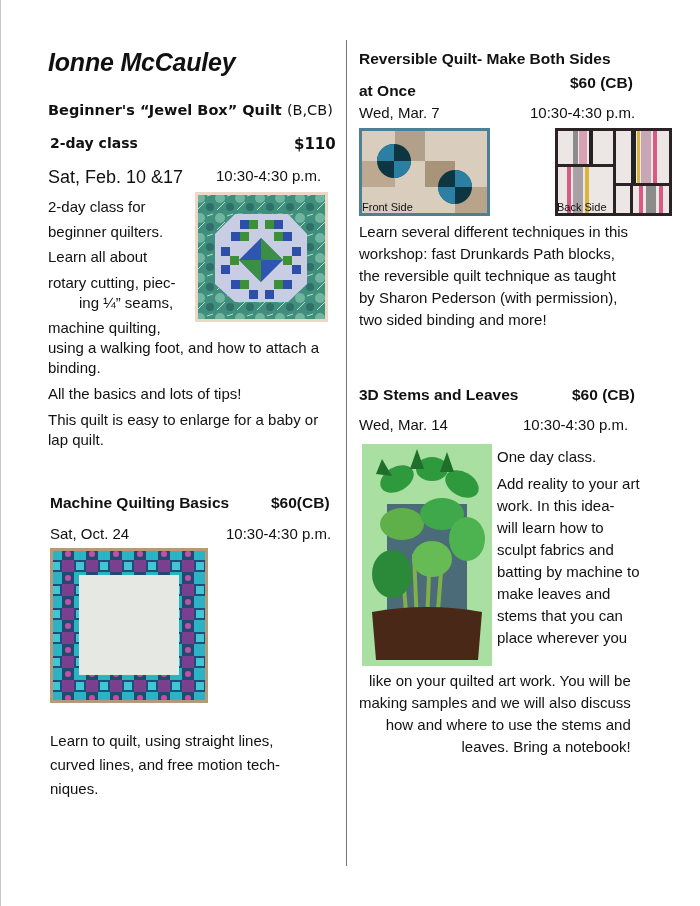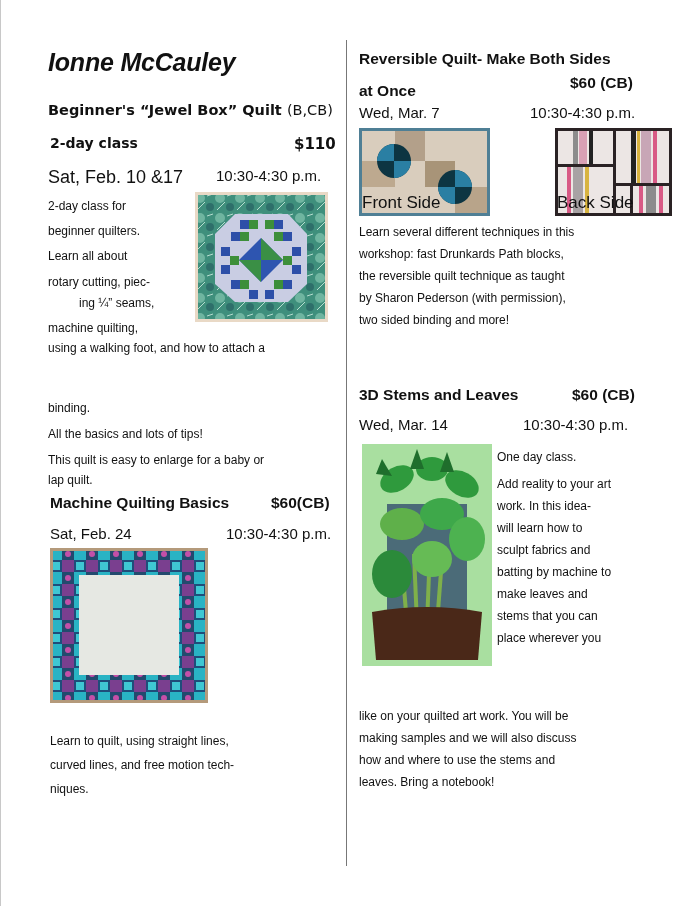--- a/index.html
+++ b/index.html
@@ -3,24 +3,24 @@
 <meta charset="utf-8">
 <style>
   html, body { margin: 0; padding: 0; background: #ffffff; }
   body { width: 700px; height: 906px; position: relative; overflow: hidden;
          font-family: "Liberation Sans", sans-serif; color: #111; }
   .page-edge { position: absolute; left: 0; top: 0; width: 1px; height: 906px; background: #c8c8c8; }
   .divider { position: absolute; left: 346px; top: 40px; width: 1px; height: 826px; background: #777; }
   .abs { position: absolute; white-space: nowrap; }
   .author { left: 48px; top: 48px; font-size: 25px; font-weight: bold; font-style: italic; letter-spacing: -0.2px; }
   .calibri-b { font-family: "DejaVu Sans", sans-serif; font-weight: bold; font-size: 14px; }
-  .body15 { font-size: 12px; line-height: 22px; }
+  .body15 { font-size: 15px; line-height: 22px; }
   .bold15 { font-size: 15.5px; font-weight: bold; }
   .img { position: absolute; overflow: hidden; }
-  .caption { position: absolute; font-size: 17px; color: #111; bottom: 3px; }
+  .caption { position: absolute; font-size: 11px; color: #111; bottom: 3px; }
   p { margin: 0; }
 </style>
 </head>
 <body>
 
 <div class="page-edge"></div>
 <div class="divider"></div>
 
 <div class="abs author">Ionne McCauley</div>
 
@@ -31,21 +31,21 @@
 <div class="abs" style="left:216px; top:167px; font-size:15px;">10:30-4:30 p.m.</div>
 
 <div class="abs body15" style="left:48px; top:194px; line-height:25px;">
   <p>2-day class for</p>
   <p>beginner quilters.</p>
   <p>Learn all about</p>
   <p style="margin-top:3px; line-height:21px;">rotary cutting, piec-</p>
   <p style="line-height:20px;margin-left:31px;">ing ¼” seams,</p>
   <p style="margin-top:5px; line-height:20px;">machine quilting,</p>
   <p style="line-height:20px;">using a walking foot, and how to attach a</p>
-  <p style="line-height:20px;margin-top:40px;">binding.</p>
+  <p style="line-height:20px;">binding.</p>
   <p style="margin-top:6px; line-height:20px;">All the basics and lots of tips!</p>
   <p style="margin-top:6px; line-height:20px;">This quilt is easy to enlarge for a baby or</p>
   <p style="line-height:20px;">lap quilt.</p>
 </div>
 
 <div class="img" style="left:195px; top:192px; width:133px; height:130px;">
   <svg width="133" height="130" viewBox="0 0 133 130">
     <rect x="0" y="0" width="133" height="130" fill="#e9d9c6"></rect>
     <rect x="3" y="3" width="127" height="124" fill="#4f9a86"></rect>
     <rect x="3" y="3" width="127" height="124" fill="url(#batik)"></rect>
@@ -83,21 +83,21 @@
         <rect x="79" y="88" width="9" height="9"></rect>
     </g>
     <polygon points="66,46 88,68 66,90 44,68" fill="#2e55b0"></polygon>
     <polygon points="66,46 88,68 66,68" fill="#3a8f45"></polygon>
     <polygon points="44,68 66,90 66,68" fill="#3a8f45"></polygon>
   </svg>
 </div>
 
 <div class="abs bold15" style="left:50px; top:494px;">Machine Quilting Basics</div>
 <div class="abs bold15" style="left:271px; top:494px;">$60(CB)</div>
-<div class="abs" style="left:50px; top:525px; font-size:15px;">Sat, Feb. 24</div>
+<div class="abs" style="left:50px; top:525px; font-size:15px;">Sat, Oct. 24</div>
 <div class="abs" style="left:226px; top:525px; font-size:15px;">10:30-4:30 p.m.</div>
 
 <div class="img" style="left:50px; top:548px; width:158px; height:155px;">
   <svg width="158" height="155" viewBox="0 0 158 155">
     <defs>
       <pattern id="squares" width="24" height="24" patternUnits="userSpaceOnUse">
         <rect width="24" height="24" fill="#1f4d7a"></rect>
         <rect x="0" y="0" width="12" height="12" fill="#29b3c4"></rect>
         <rect x="12" y="12" width="12" height="12" fill="#7a3f8f"></rect>
         <rect x="12" y="0" width="12" height="12" fill="#234a6e"></rect>
@@ -212,18 +212,18 @@
 <div class="abs body15" style="left:497px; top:473px; line-height:22px;">
   <p>Add reality to your art</p>
   <p>work. In this idea-</p>
   <p>will learn how to</p>
   <p>sculpt fabrics and</p>
   <p>batting by machine to</p>
   <p>make leaves and</p>
   <p>stems that you can</p>
   <p>place wherever you</p>
 </div>
-<div class="abs body15" style="left:359px; top:705px; line-height:22px;">
+<div class="abs body15" style="left:359px; top:670px; line-height:22px;text-align:right;">
   <p>like on your quilted art work. You will be</p>
   <p>making samples and we will also discuss</p>
   <p>how and where to use the stems and</p>
   <p>leaves.  Bring a notebook!</p>
 </div>
 
 </body></html>

